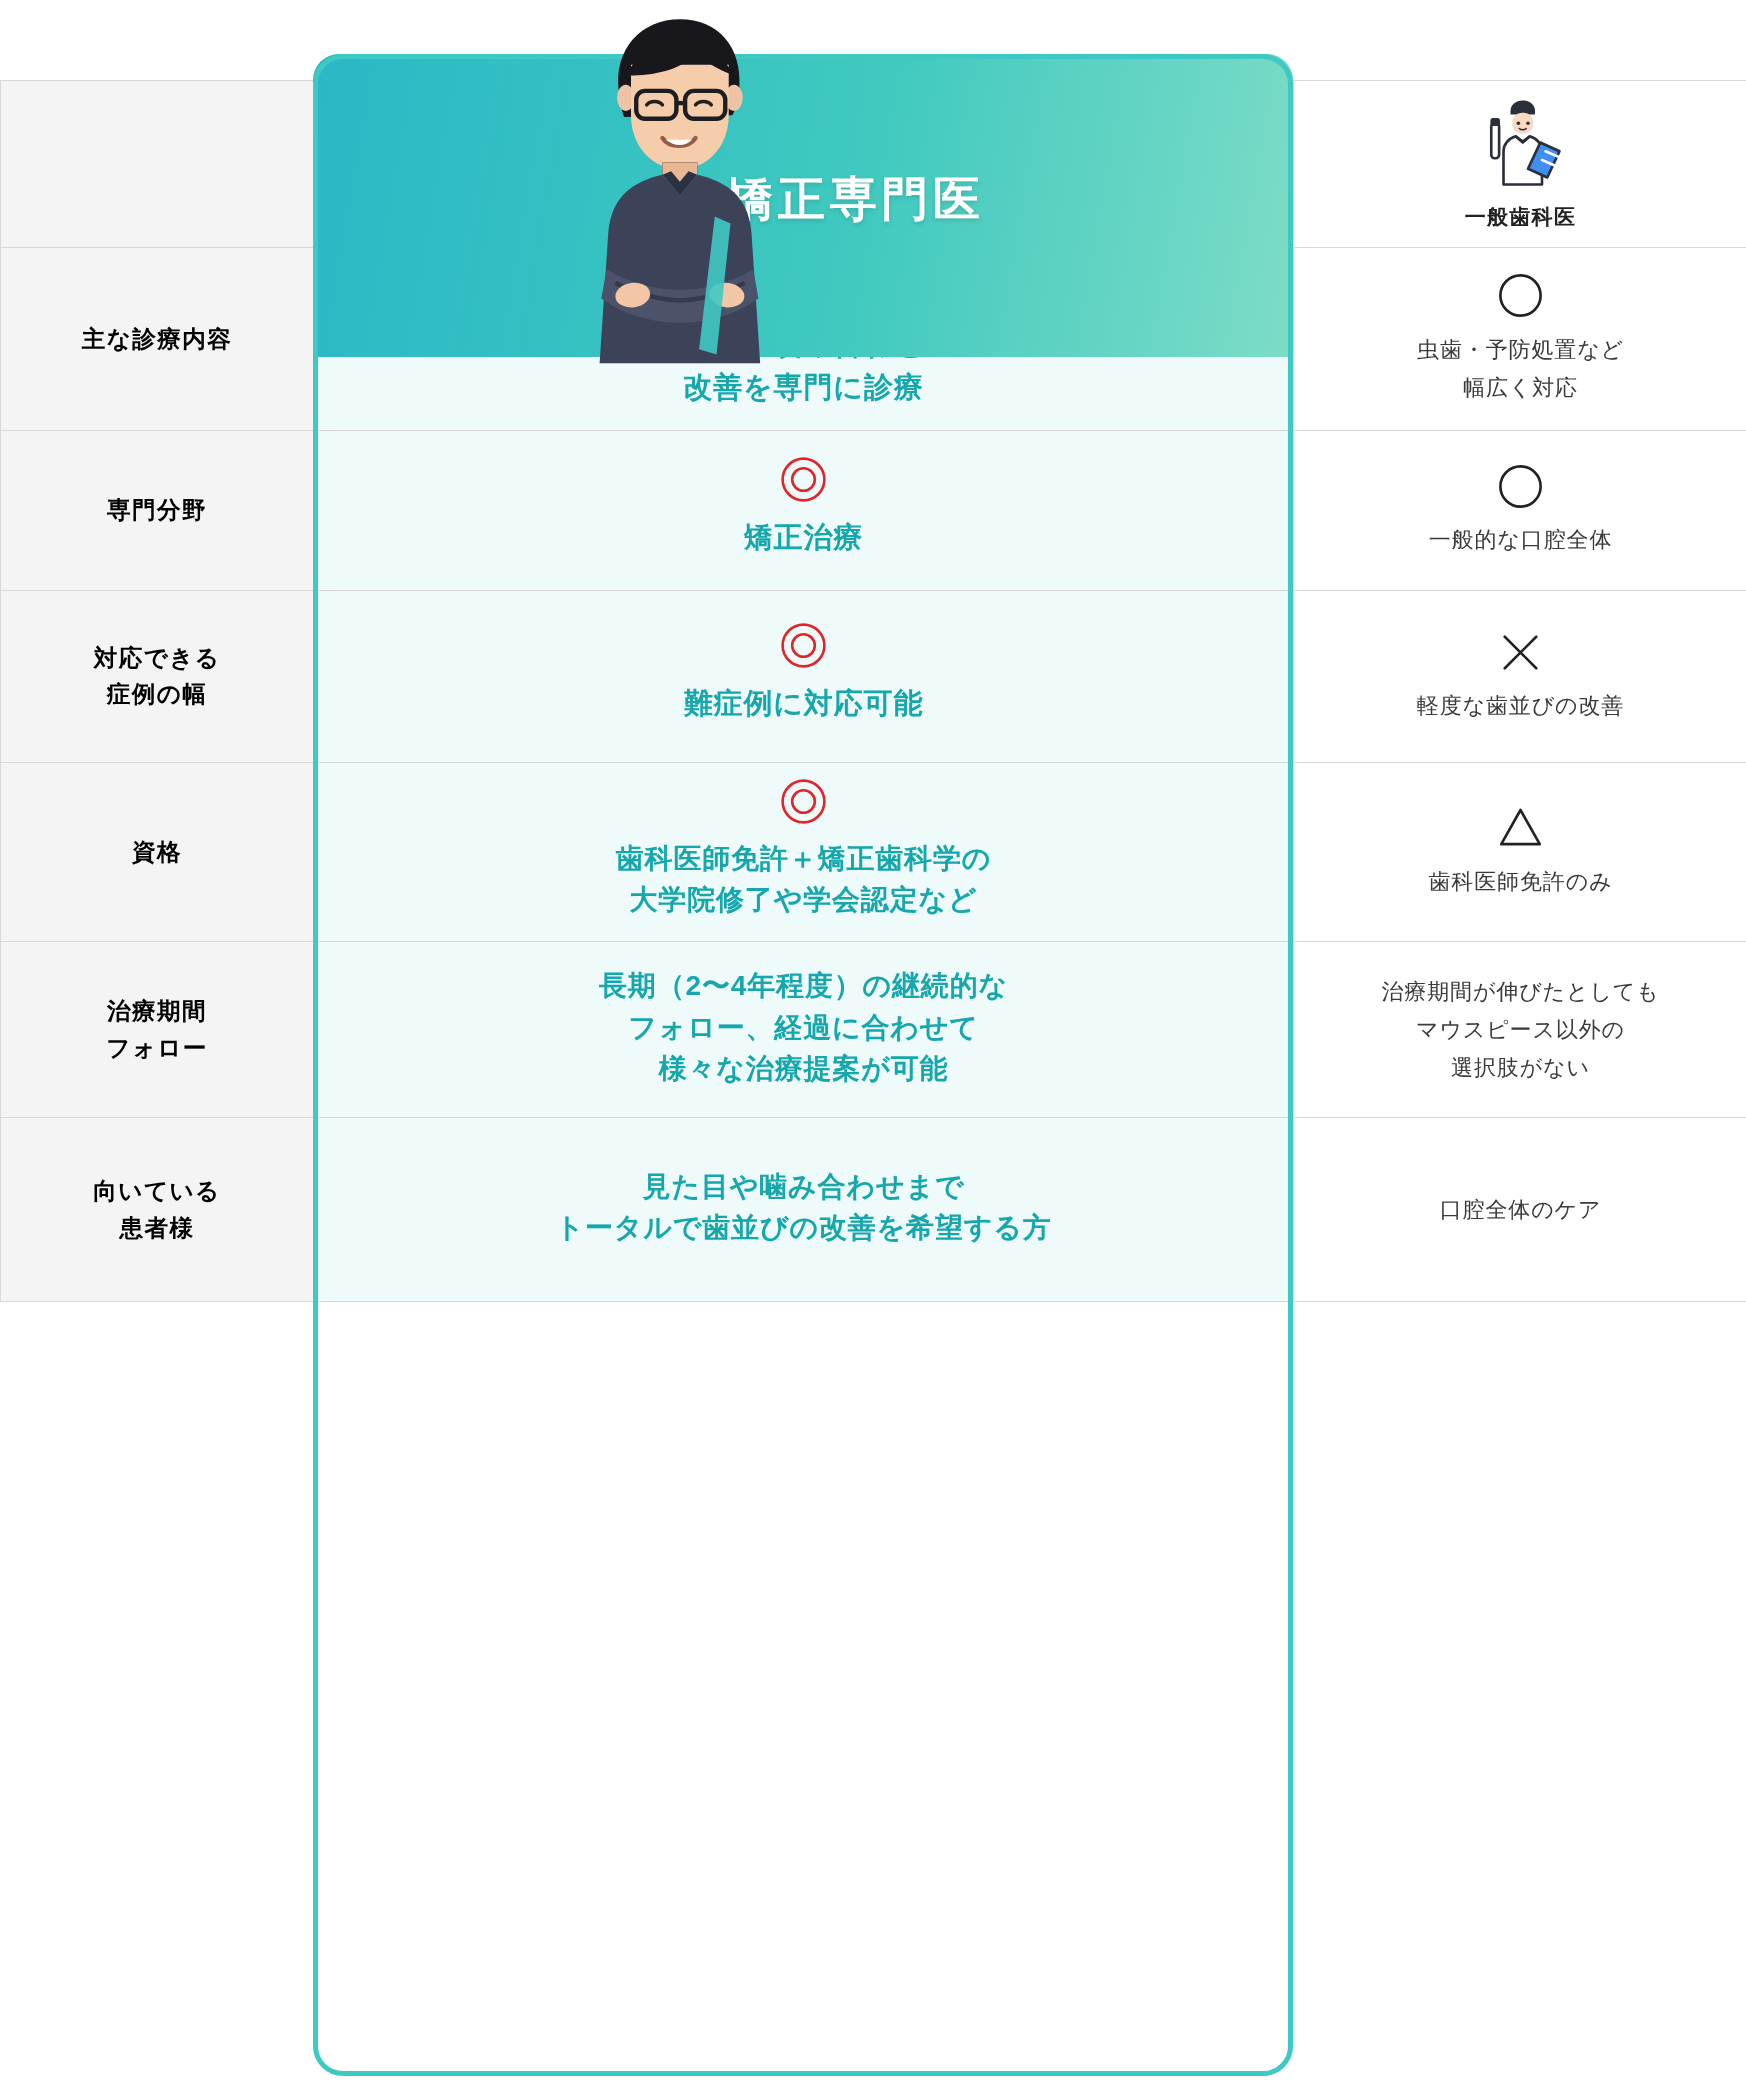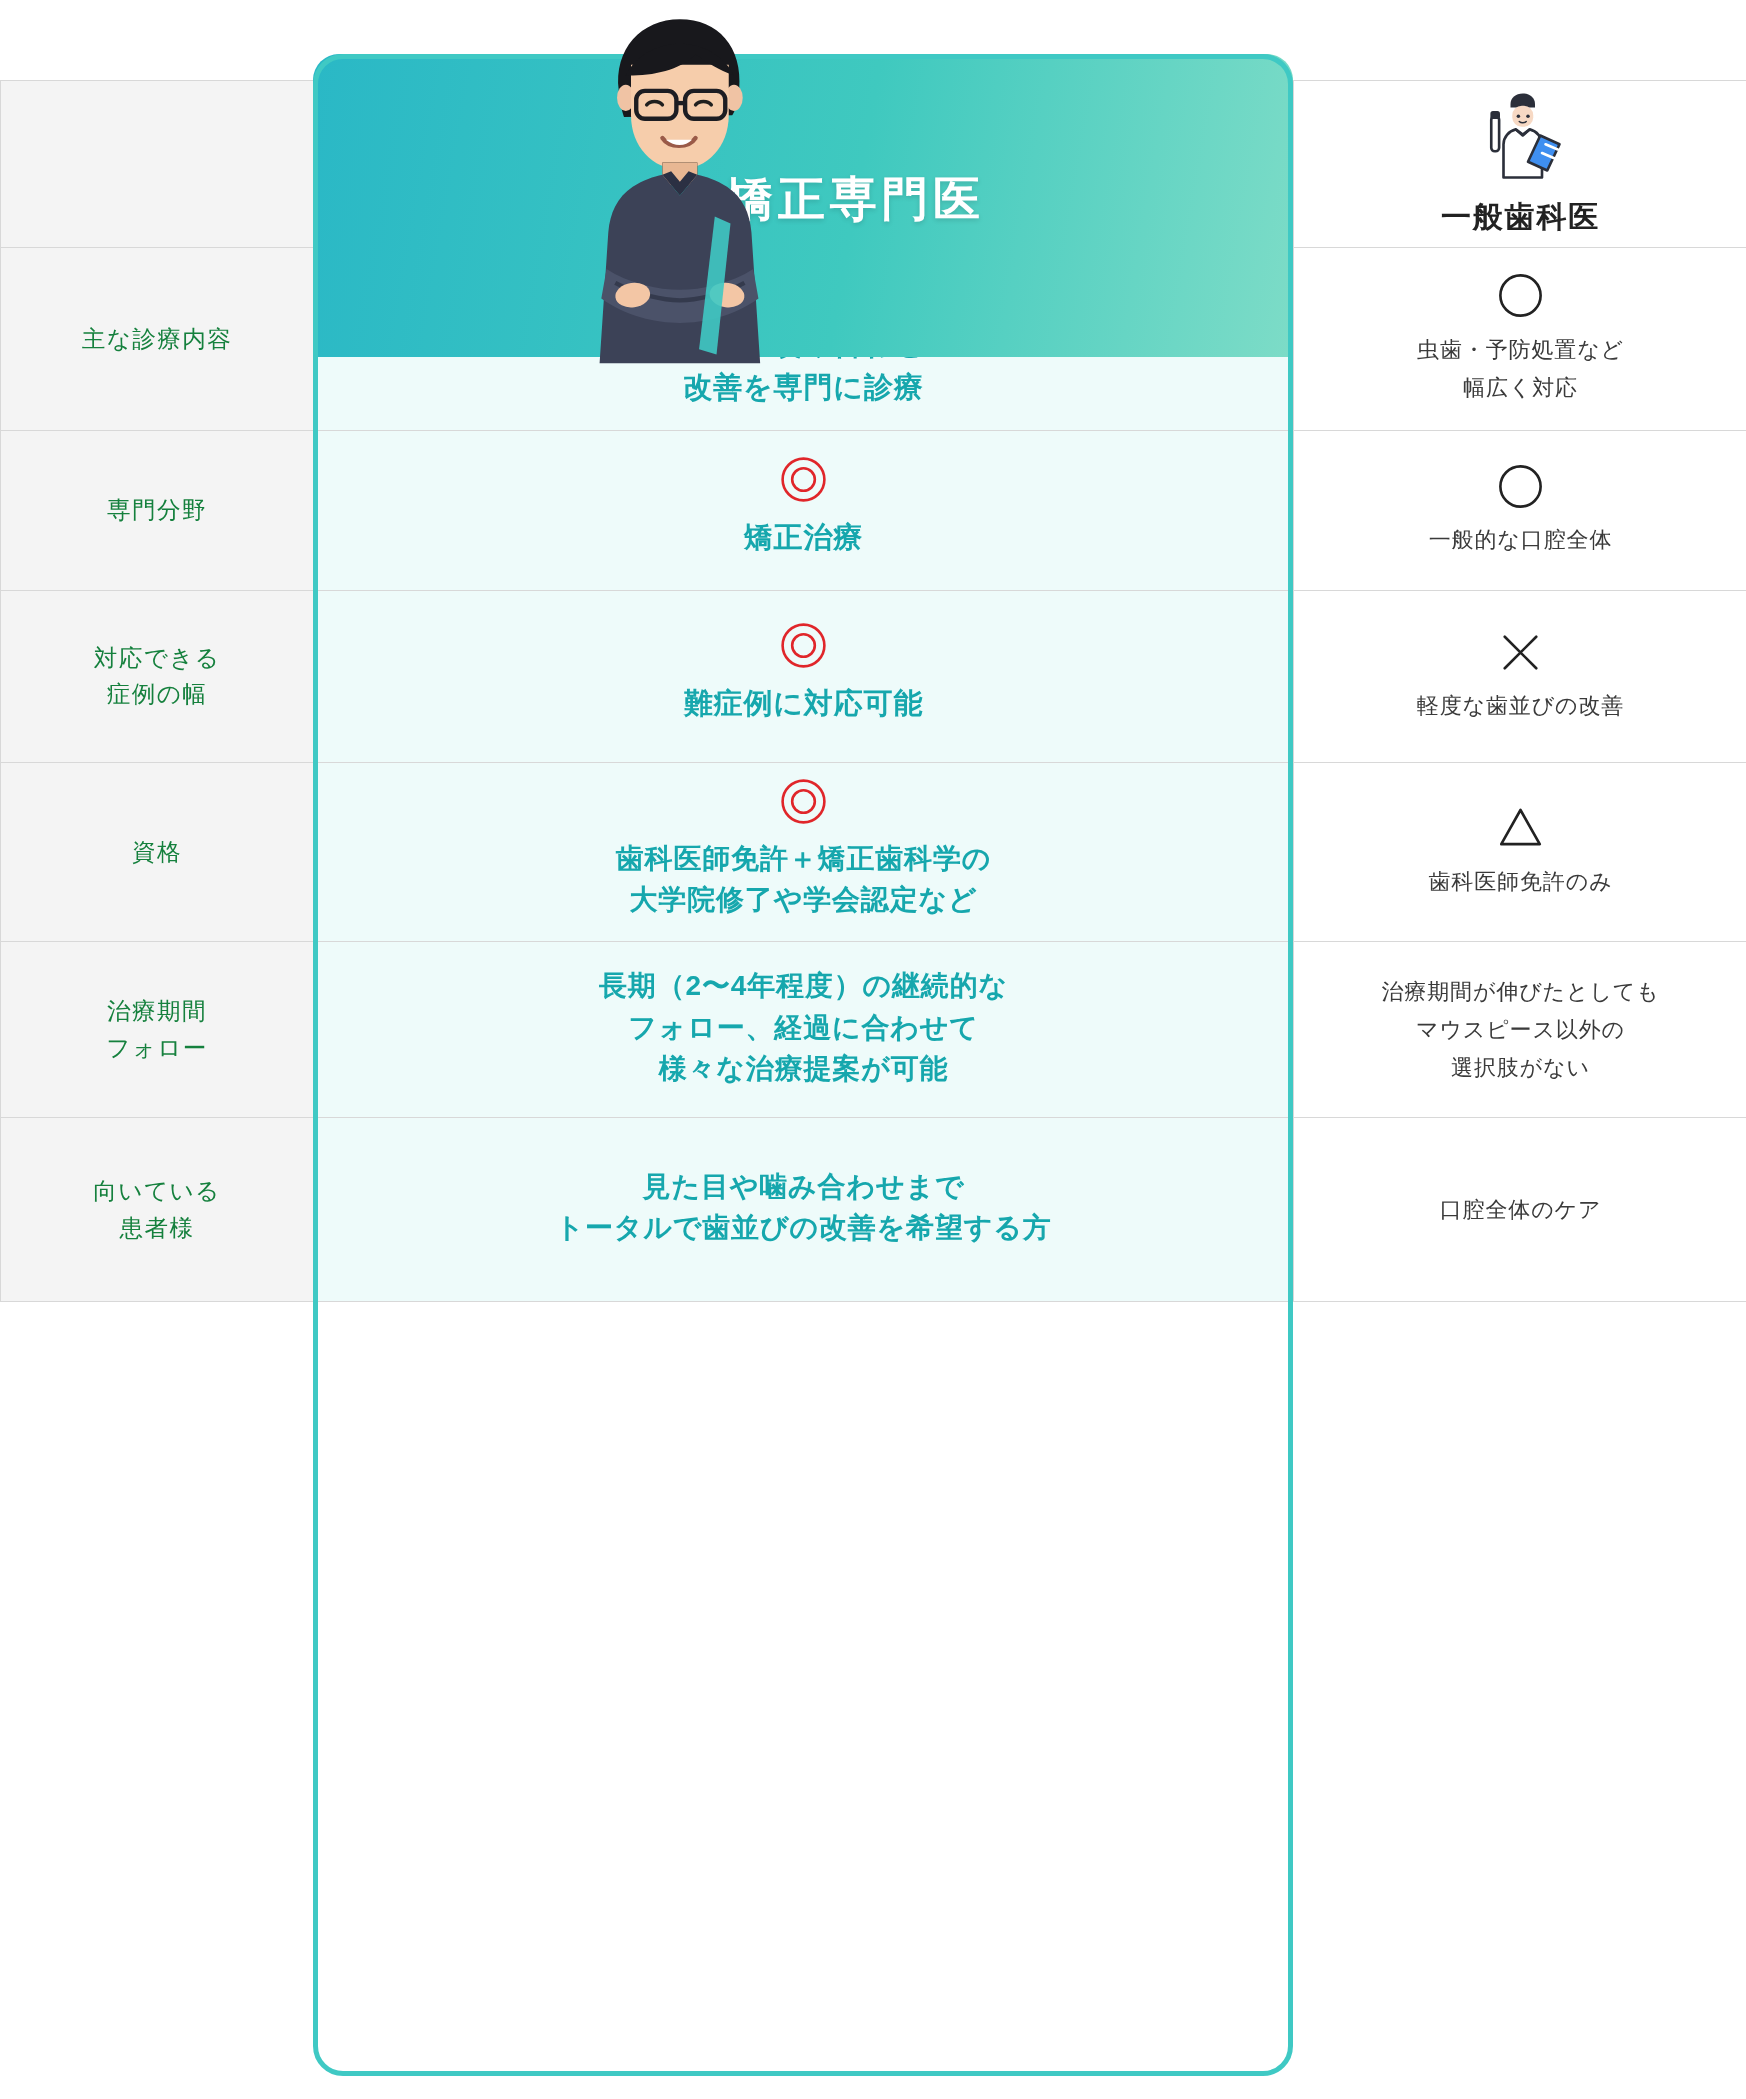--- a/index.html
+++ b/index.html
@@ -35,25 +35,25 @@
     vertical-align: middle;
     padding: 0;
   }
   .col-label { width: 313px; }
   .col-spec  { width: 980px; }
   .col-gen   { width: 454px; }
 
   .label-cell {
     background: #f4f4f4;
     text-align: center;
-    font-weight: normal;
+    font-weight: bold;
     font-size: 23.6px;
     line-height: 1.55;
     letter-spacing: 0.06em;
-    color: #15803d;
+    color: #000000;
   }
 
   .spec-cell {
     background: #eefbfa;
     text-align: center;
   }
 
   .gen-cell {
     background: #ffffff;
     text-align: center;
@@ -108,21 +108,21 @@
   .head-gen   { background: #ffffff; text-align: center; }
 
   .gen-head-icon {
     display: block;
     margin: 0 auto 8.7px auto;
     width: 112px;
     height: 98px;
   }
   .gen-head-label {
     font-weight: bold;
-    font-size: 30px;
+    font-size: 21px;
     letter-spacing: 0.06em;
     color: #222222;
   }
 
   
   .spec-overlay {
     position: absolute;
     left: 313px;
     top: 54px;
     width: 980px;

